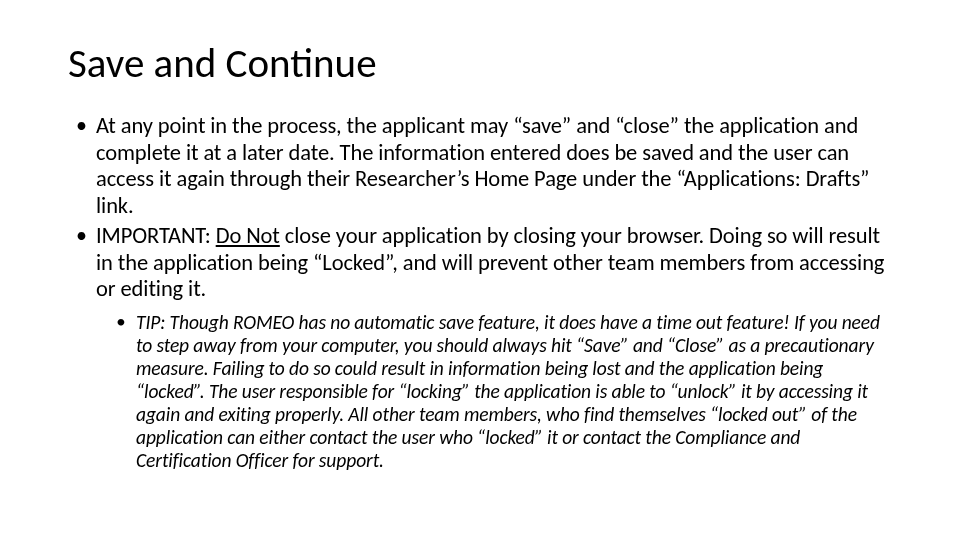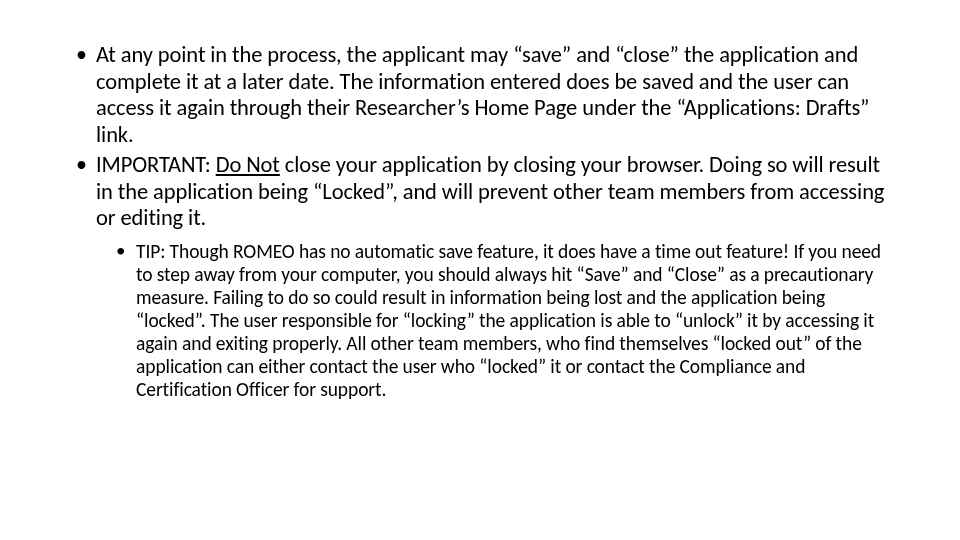--- a/index.html
+++ b/index.html
@@ -46,36 +46,38 @@
   ul.level2 {
     list-style: none;
     margin: 8px 0 0 0;
     padding: 0 0 0 40px;
   }
   ul.level2 > li {
     position: relative;
     font-size: 19.5px;
     line-height: 1.18;
     letter-spacing: -0.1px;
+    font-style: italic;
   }
   ul.level2 > li::before {
     content: "•";
     position: absolute;
     left: -20px;
     top: 0;
     font-size: 19px;
   }
   .underline {
     text-decoration: underline;
   }
 </style>
 </head>
 <body>
 
 <div class="slide">
+  <h1 class="title">Save and Continue</h1>
 
   <ul class="level1">
     <li>At any point in the process, the applicant may “save” and “close” the application and complete it at a later date. The information entered does be saved and the user can access it again through their Researcher’s Home Page under the “Applications: Drafts” link.</li>
     <li>
       <span>IMPORTANT: </span><span class="underline">Do Not</span><span> close your application by closing your browser. Doing so will result in the application being “Locked”, and will prevent other team members from accessing or editing it.</span>
       <ul class="level2">
         <li>TIP: Though ROMEO has no automatic save feature, it does have a time out feature! If you need to step away from your computer, you should always hit “Save” and “Close” as a precautionary measure. Failing to do so could result in information being lost and the application being “locked”. The user responsible for “locking” the application is able to “unlock” it by accessing it again and exiting properly. All other team members, who find themselves “locked out” of the application can either contact the user who “locked” it or contact the Compliance and Certification Officer for support.</li>
       </ul>
     </li>
   </ul>

